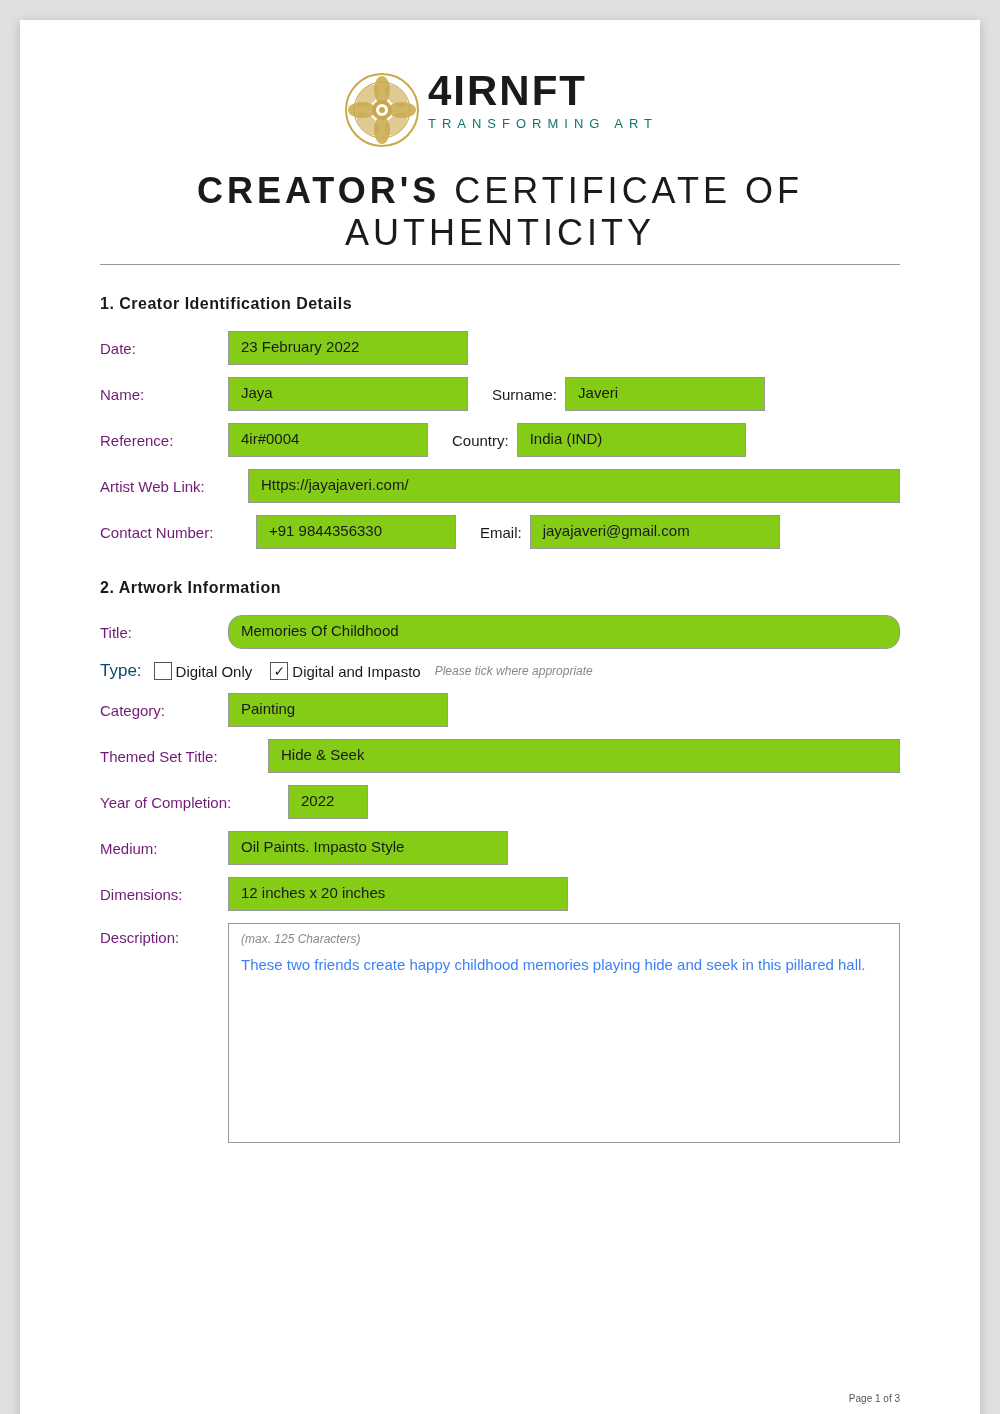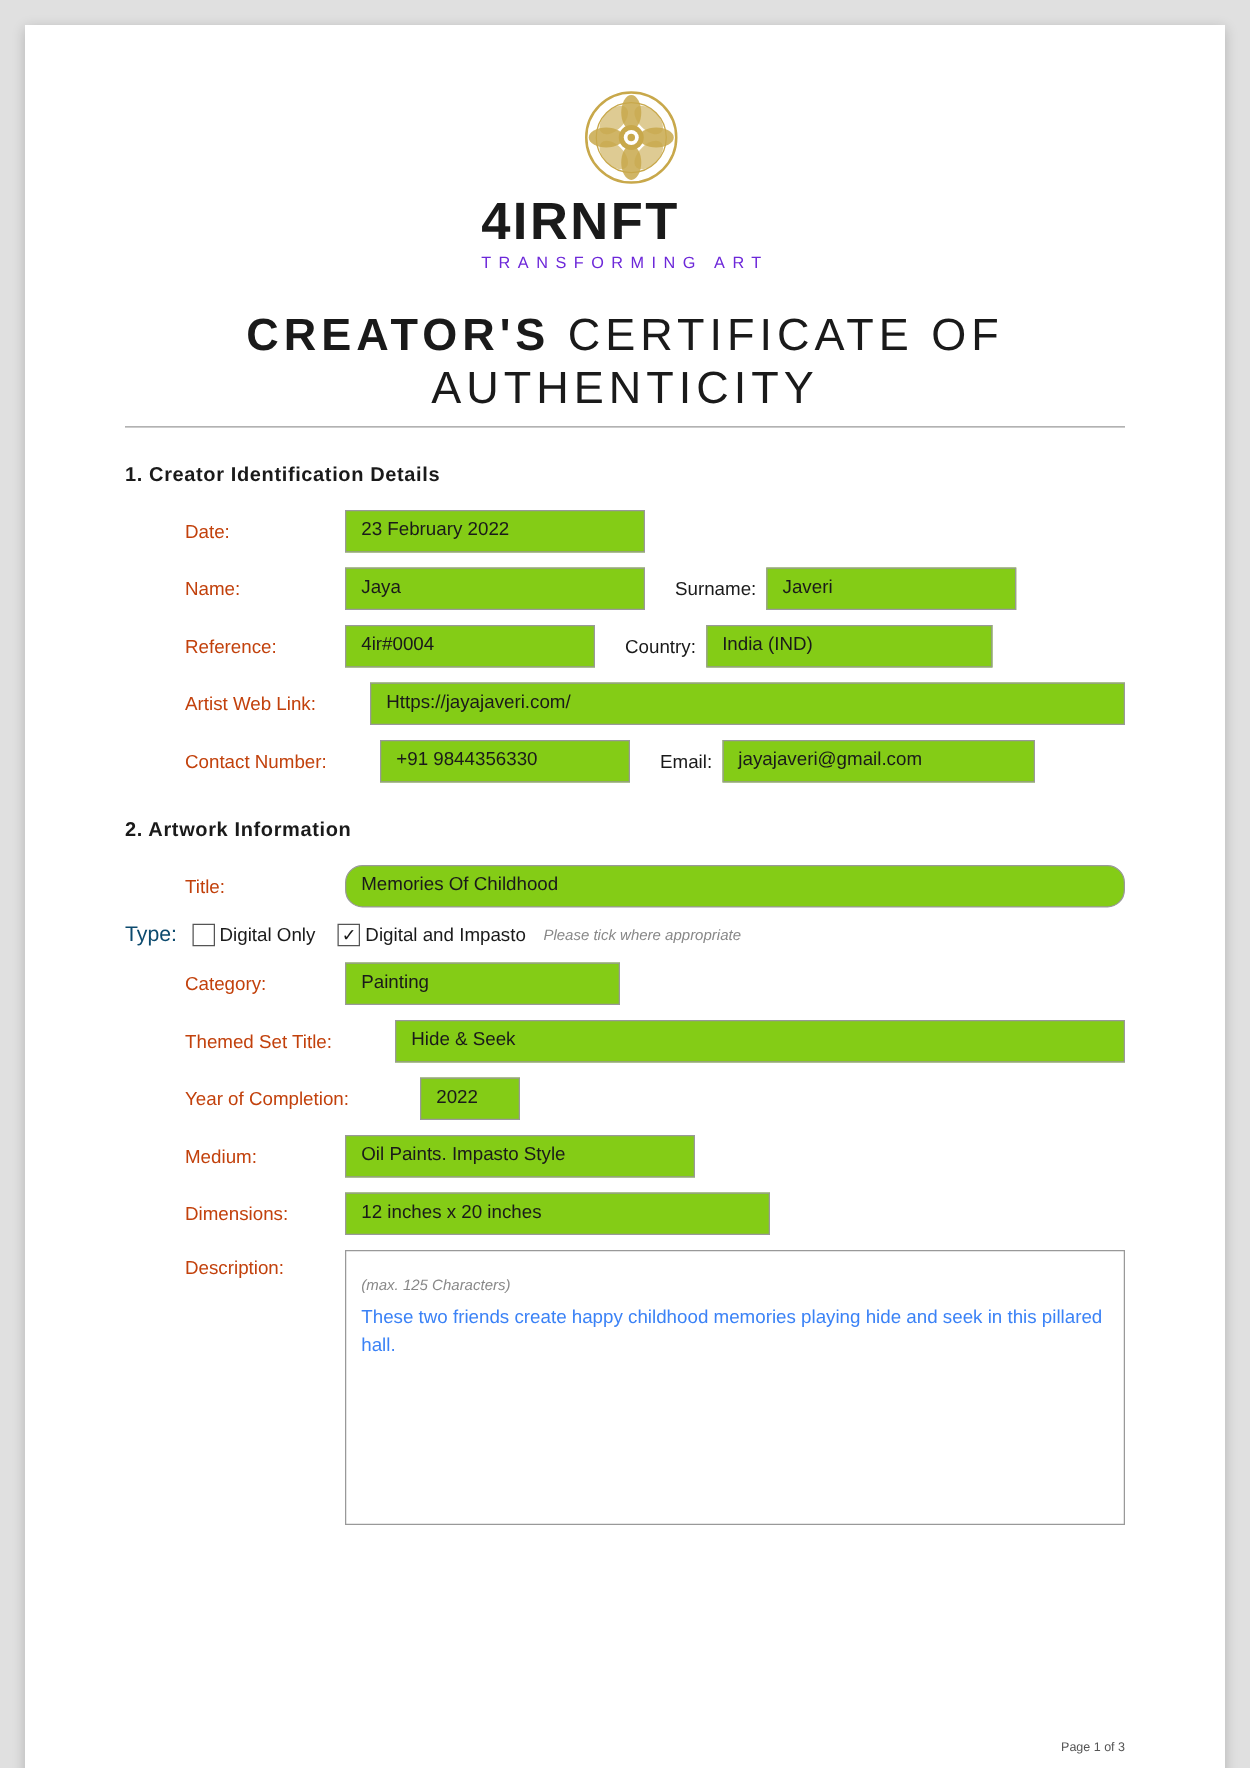--- a/index.html
+++ b/index.html
@@ -23,24 +23,23 @@
       background: #ffffff;
       padding: 50px 80px;
       position: relative;
       box-shadow: 0 2px 10px rgba(0,0,0,0.2);
     }
 
     
     .header {
       display: flex;
       justify-content: center;
-      align-items: center;
+      align-items: flex-start;
       gap: 16px;
       margin-bottom: 30px;
-      flex-direction: column;
     }
 
     .logo-icon {
       width: 70px;
       height: 70px;
     }
 
     .brand-text {
       display: flex;
       flex-direction: column;
@@ -51,21 +50,21 @@
       font-size: 42px;
       font-weight: 900;
       letter-spacing: 2px;
       color: #1a1a1a;
       line-height: 1;
     }
 
     .brand-tagline {
       font-size: 13px;
       letter-spacing: 6px;
-      color: #6d28d9;
+      color: #0f766e;
       margin-top: 4px;
     }
 
     
     .doc-title {
       text-align: center;
       margin-bottom: 10px;
     }
 
     .doc-title h1 {
@@ -104,24 +103,23 @@
 
     .form-row {
       display: flex;
       align-items: center;
       margin-bottom: 12px;
       gap: 8px;
     }
 
     .form-label {
       font-size: 15px;
-      color: #c2410c;
+      color: #701a75;
       white-space: nowrap;
       min-width: 120px;
-      margin-left: 48px;
     }
 
     .form-field {
       border: 1px solid #999;
       padding: 6px 12px;
       font-size: 15px;
       color: #1a1a1a;
       background: #84cc16;
       min-height: 34px;
     }
@@ -189,21 +187,21 @@
     }
 
     .field-dimensions {
       width: 340px;
     }
 
     .field-description {
       flex: 1;
       min-height: 220px;
       vertical-align: top;
-      padding: 20px 12px;
+      padding: 8px 12px;
       font-size: 15px;
       position: relative;
       border: 1px solid #999;
     }
 
     .desc-note {
       font-size: 12px;
       color: #888;
       font-style: italic;
       margin-bottom: 8px;

